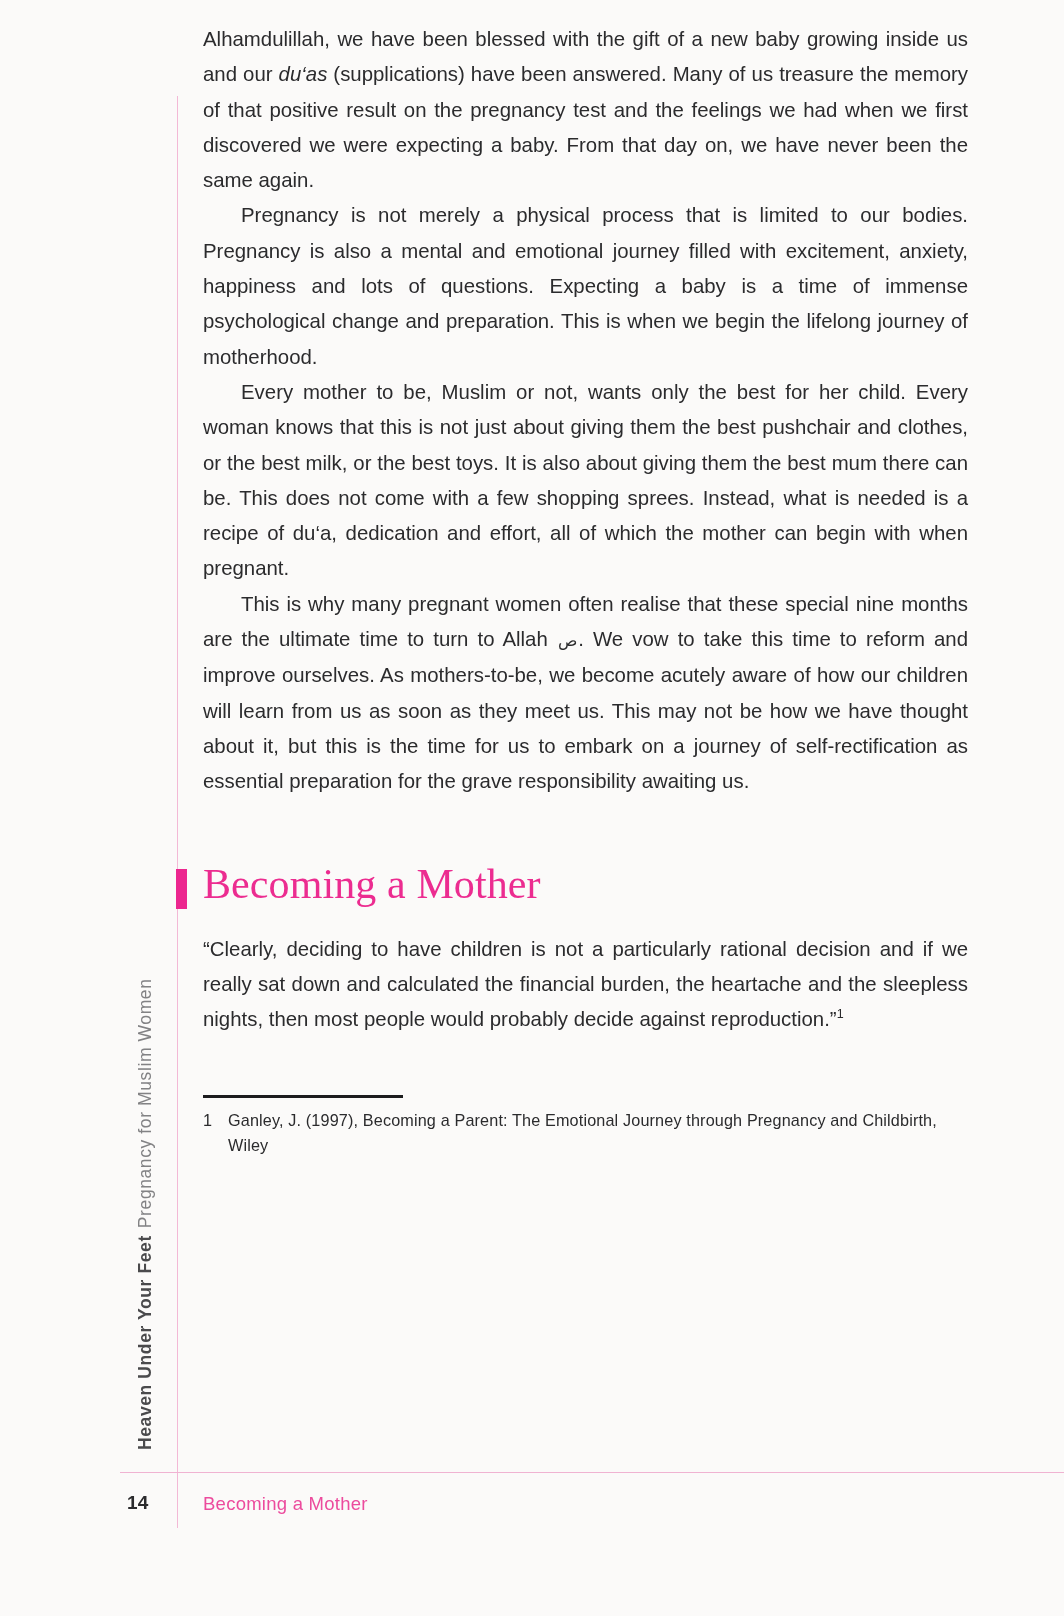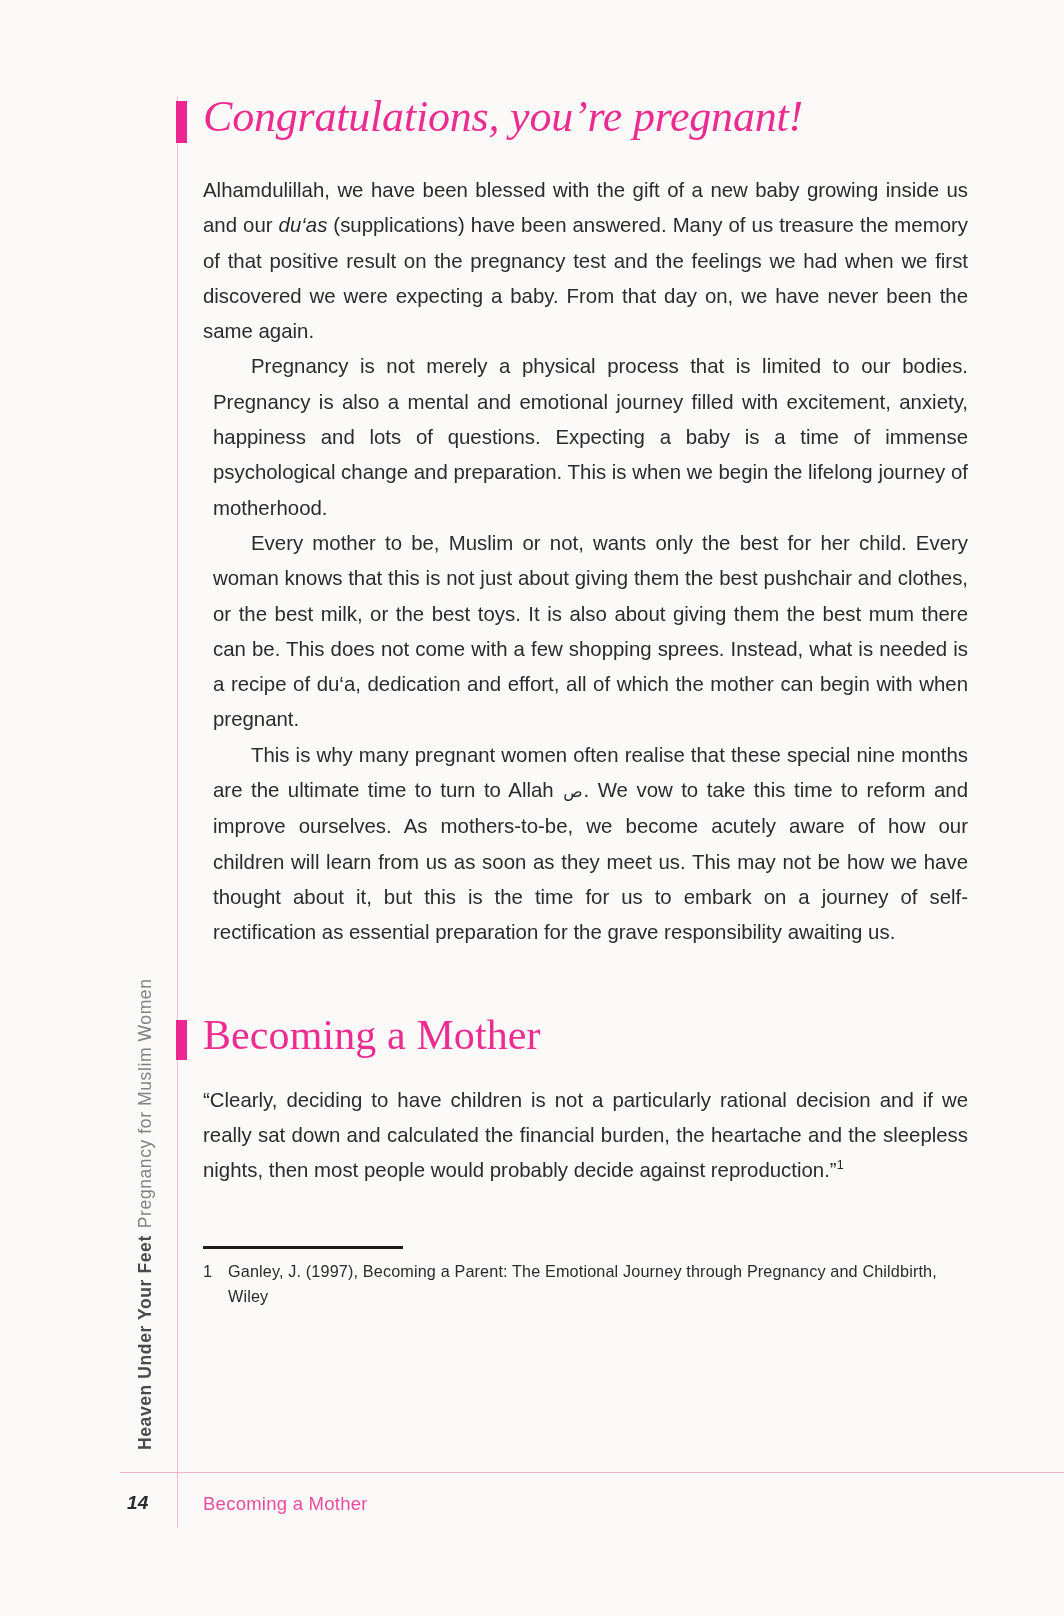--- a/index.html
+++ b/index.html
@@ -108,21 +108,20 @@
     margin: 0;
     font-size: 20.4px;
     line-height: 35.3px;
     color: #2b2b2d;
     text-align: justify;
     text-justify: inter-word;
     hyphens: none;
   }
   p.body.indent {
     text-indent: 38px;
-    margin-left: 10px;
   }
   p.body em {
     font-style: italic;
   }
 
   .allah-glyph {
     font-size: 16px;
     color: #2b2b2d;
     padding: 0 1px;
     letter-spacing: -0.5px;
@@ -169,21 +168,20 @@
     background: #f0b3d2;
   }
   .footer-pageno {
     position: absolute;
     left: 127px;
     top: 1492px;
     font-size: 19px;
     font-weight: 700;
     color: #2b2b2d;
     letter-spacing: 0.2px;
-    font-style: italic;
   }
   .footer-label {
     position: absolute;
     left: 203px;
     top: 1493px;
     font-size: 18.5px;
     font-weight: 400;
     color: #ec4b9d;
     letter-spacing: 0.25px;
   }
@@ -195,24 +193,20 @@
 
   <div class="column-rule"></div>
 
   <div class="side-running">
     <span class="srt-bold">Heaven Under Your Feet</span>
     <span class="srt-light">Pregnancy for Muslim Women</span>
   </div>
 
   <div class="content">
 
-    <div class="heading-wrap" style="margin-top:95px;height:56px;">
-      <span class="heading-bar" style="top:6px;height:42px;"></span>
-      <h1 class="chapter-title">Congratulations, you’re pregnant!</h1>
-    </div>
 
     <div style="margin-top:22px;">
       <p class="body" id="para-0"><span>Alhamdulillah, we have been blessed with the gift of a new baby growing inside us and our </span><em>du‘as</em><span> (supplications) have been answered. Many of us treasure the memory of that positive result on the pregnancy test and the feelings we had when we first discovered we were expecting a baby. From that day on, we have never been the same again.</span></p>
       <p class="body indent" id="para-1"><span>Pregnancy is not merely a physical process that is limited to our bodies. Pregnancy is also a mental and emotional journey filled with excitement, anxiety, happiness and lots of questions. Expecting a baby is a time of immense psychological change and preparation. This is when we begin the lifelong journey of motherhood.</span></p>
       <p class="body indent" id="para-2"><span>Every mother to be, Muslim or not, wants only the best for her child. Every woman knows that this is not just about giving them the best pushchair and clothes, or the best milk, or the best toys. It is also about giving them the best mum there can be. This does not come with a few shopping sprees. Instead, what is needed is a recipe of du‘a, dedication and effort, all of which the mother can begin with when pregnant.</span></p>
       <p class="body indent" id="para-3"><span>This is why many pregnant women often realise that these special nine months are the ultimate time to turn to Allah </span><span class="allah-glyph">ص</span><span>. We vow to take this time to reform and improve ourselves. As mothers-to-be, we become acutely aware of how our children will learn from us as soon as they meet us. This may not be how we have thought about it, but this is the time for us to embark on a journey of self-rectification as essential preparation for the grave responsibility awaiting us.</span></p>
     </div>
 
     <div class="heading-wrap" style="margin-top:63px;height:52px;">
       <span class="heading-bar" style="top:6px;height:40px;"></span>

